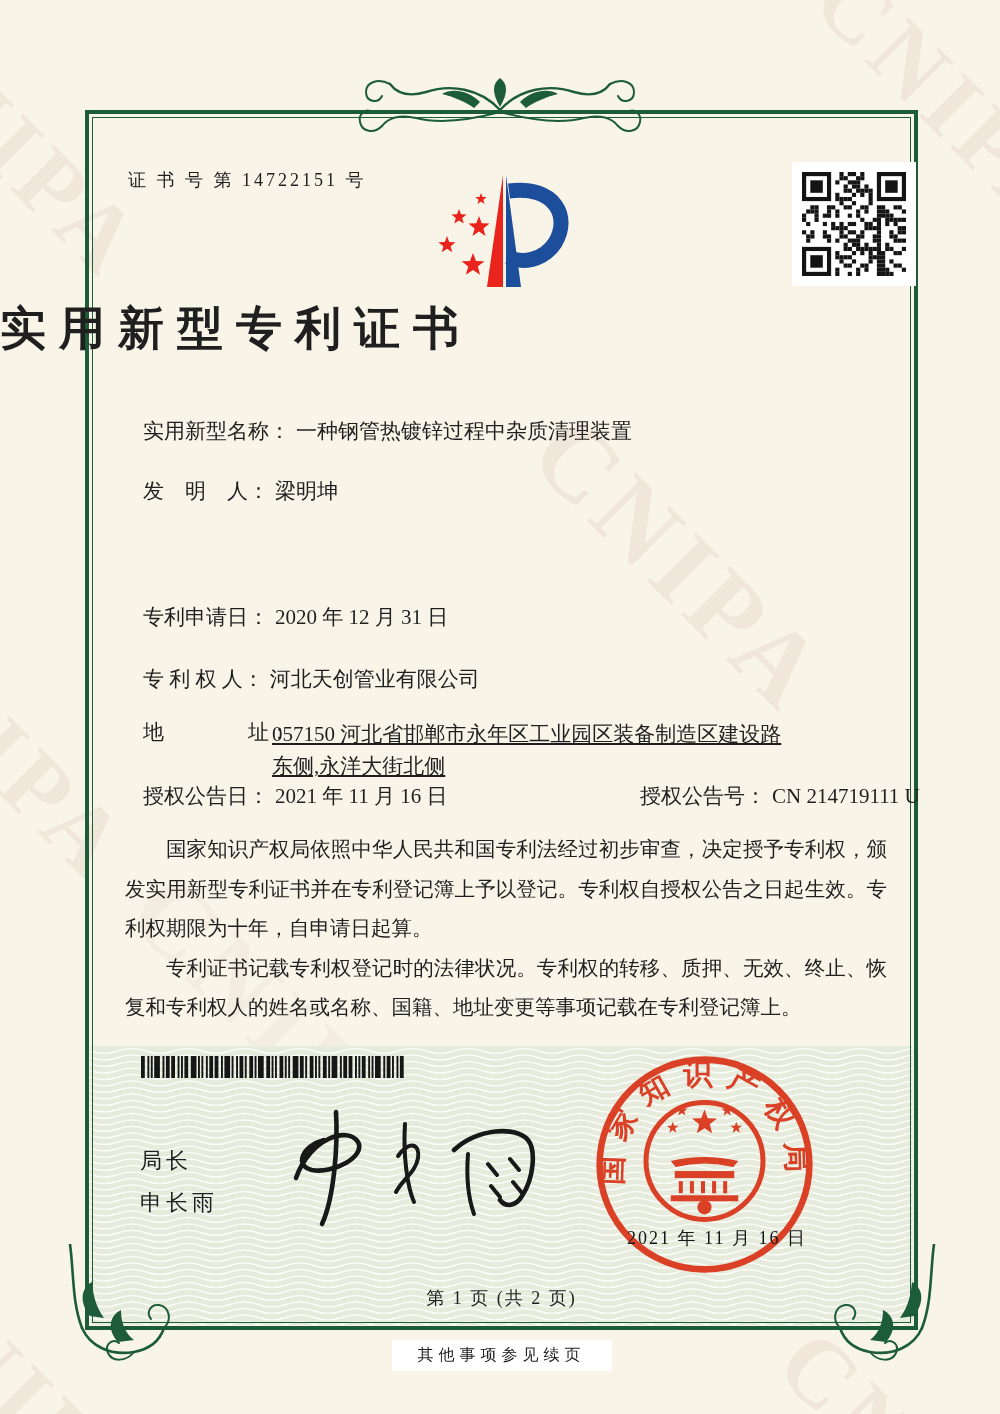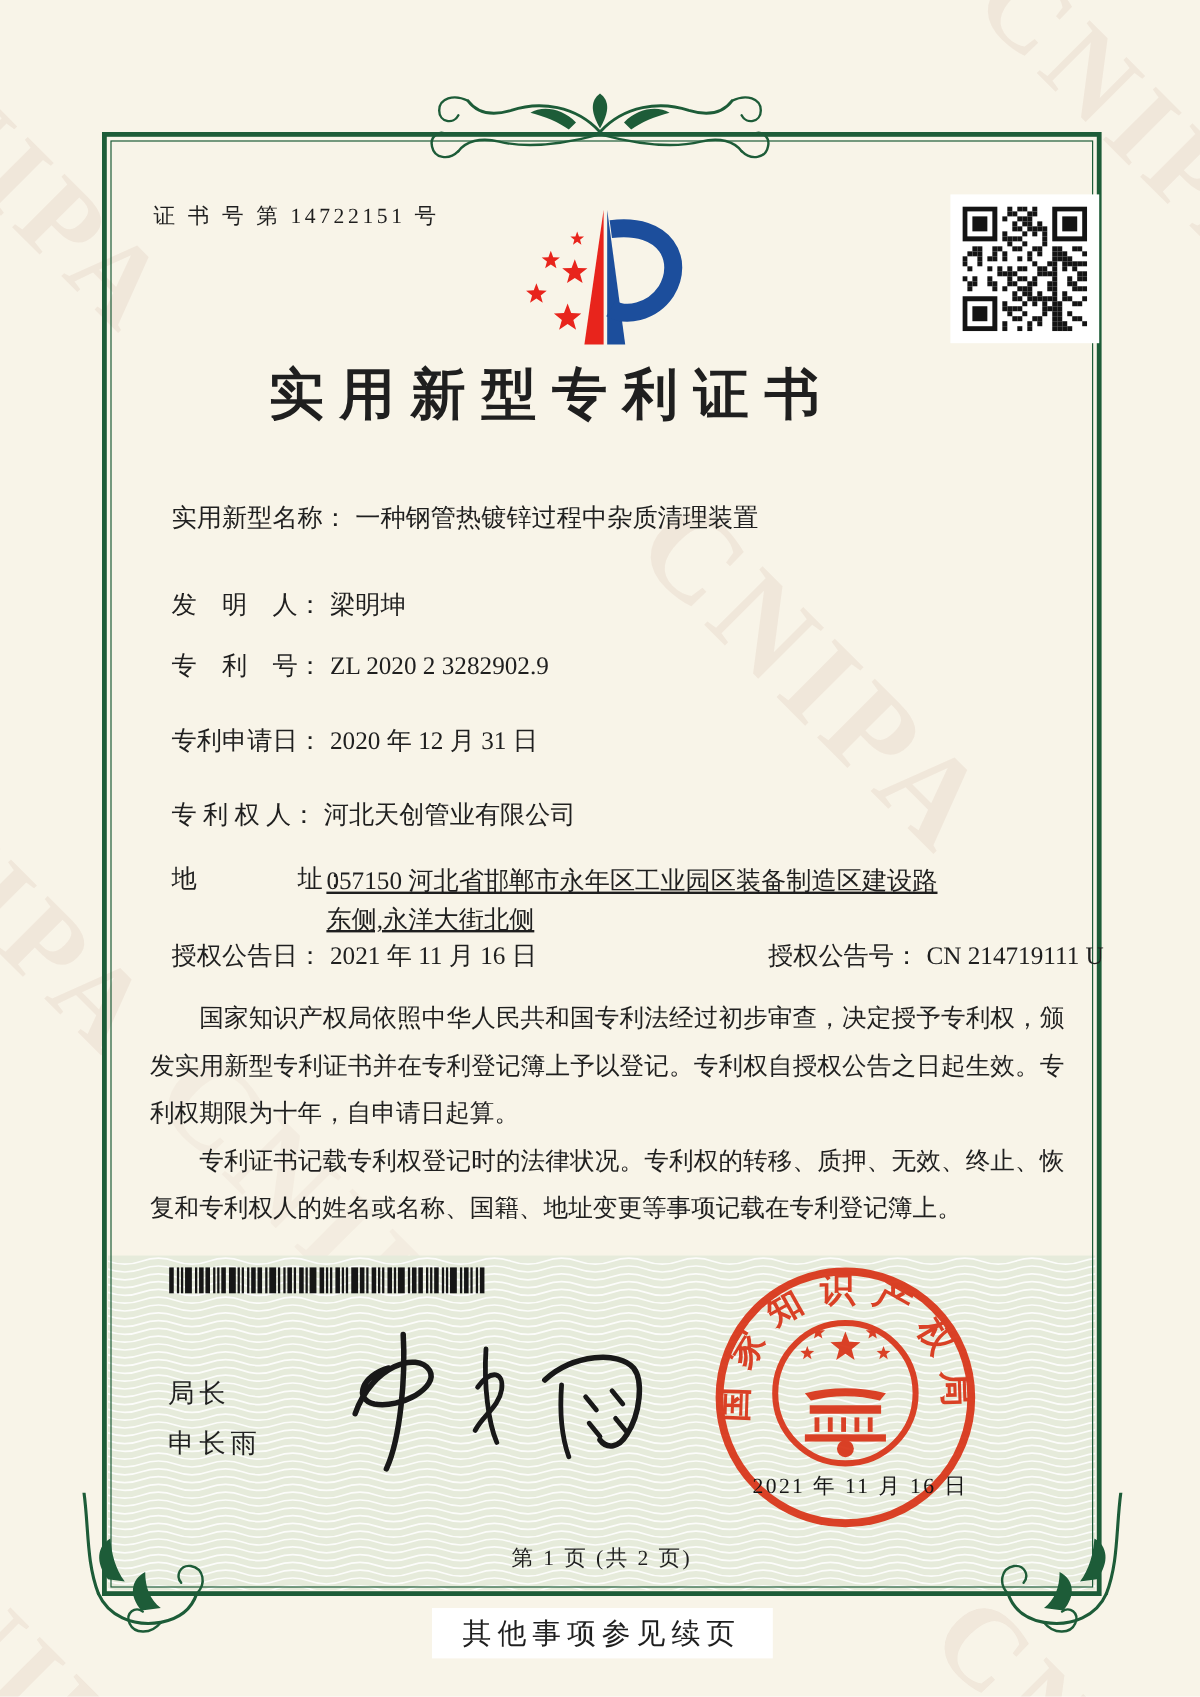--- a/index.html
+++ b/index.html
@@ -35,21 +35,21 @@
   .frame-inner{position:absolute;inset:3px;border:1.5px solid var(--green);}
   
   .waves{position:absolute;left:90px;top:1046px;width:823px;height:279px;z-index:1;overflow:hidden;}
   
   .content{position:absolute;inset:0;z-index:3;}
   .cert-no{position:absolute;left:128px;top:168px;font-size:18px;letter-spacing:3px;}
   .logo{position:absolute;left:405px;top:165px;width:200px;height:138px;}
   .qr-box{position:absolute;left:792px;top:162px;width:124px;height:124px;background:#fff;}
   .qr-box svg{position:absolute;left:10px;top:10px;}
   .title{
-    position:absolute;left:0;right:80px;top:298px;text-align:center;
+    position:absolute;left:0;right:80px;top:298px;text-align:left;
     font-size:46px;font-weight:bold;letter-spacing:13px;
   }
   .field-row{position:absolute;left:143px;font-size:21px;white-space:nowrap;}
   .flabel{display:inline-block;}
   .fvalue{margin-left:6px;}
   .addr-lines{position:absolute;left:272px;top:718px;font-size:21px;line-height:32px;white-space:nowrap;text-decoration:underline;}
   .grant-pair2{position:absolute;left:497px;top:0;}
   .body-par{
     position:absolute;left:125px;top:830px;width:762px;
     font-size:20.5px;line-height:39.5px;text-align:justify;
@@ -65,21 +65,21 @@
   }
   .page-indicator{
     position:absolute;left:90px;width:823px;top:1286px;text-align:center;
     font-size:18px;letter-spacing:2px;z-index:3;
   }
   .continuation{
     position:absolute;left:90px;width:823px;top:1340px;text-align:center;z-index:3;
   }
   .continuation span{
     display:inline-block;background:#fff;padding:5px 26px;
-    font-size:24px;letter-spacing:5px;
+    font-size:16px;letter-spacing:5px;
   }
   .ornament-top{position:absolute;left:330px;top:76px;z-index:4;}
   .ornament-corner{position:absolute;z-index:4;}
   .oc-left{left:58px;top:1244px;}
   .oc-right{left:822px;top:1244px;transform:scaleX(-1);}
 </style>
 </head>
 <body>
 
 <div class="page">
@@ -412,25 +412,22 @@
           <rect x="4" y="76" width="20" height="20" fill="#fff"></rect>
           <rect x="8" y="80" width="12" height="12" fill="#141414"></rect>
         </svg>
     </div>
 
     <div class="title">实用新型专利证书</div>
 
     <div class="field-row" style="top:417px;">
       <span class="flabel">实用新型名称：</span><span class="fvalue">一种钢管热镀锌过程中杂质清理装置</span>
     </div>
-    <div class="field-row" style="top:490px;">
+    <div class="field-row" style="top:477px;">
       <span class="flabel">发　明　人：</span><span class="fvalue">梁明坤</span>
-    </div>
-    <div class="field-row" style="top:541px;">
-      <span class="flabel">专　利　号：</span><span class="fvalue">ZL 2020 2 3282902.9</span>
     </div>
     <div class="field-row" style="top:603px;">
       <span class="flabel">专利申请日：</span><span class="fvalue">2020 年 12 月 31 日</span>
     </div>
     <div class="field-row" style="top:665px;">
       <span class="flabel">专 利 权 人：</span><span class="fvalue">河北天创管业有限公司</span>
     </div>
     <div class="field-row" style="top:718px;">
       <span class="flabel">地　　　　址：</span>
     </div>

